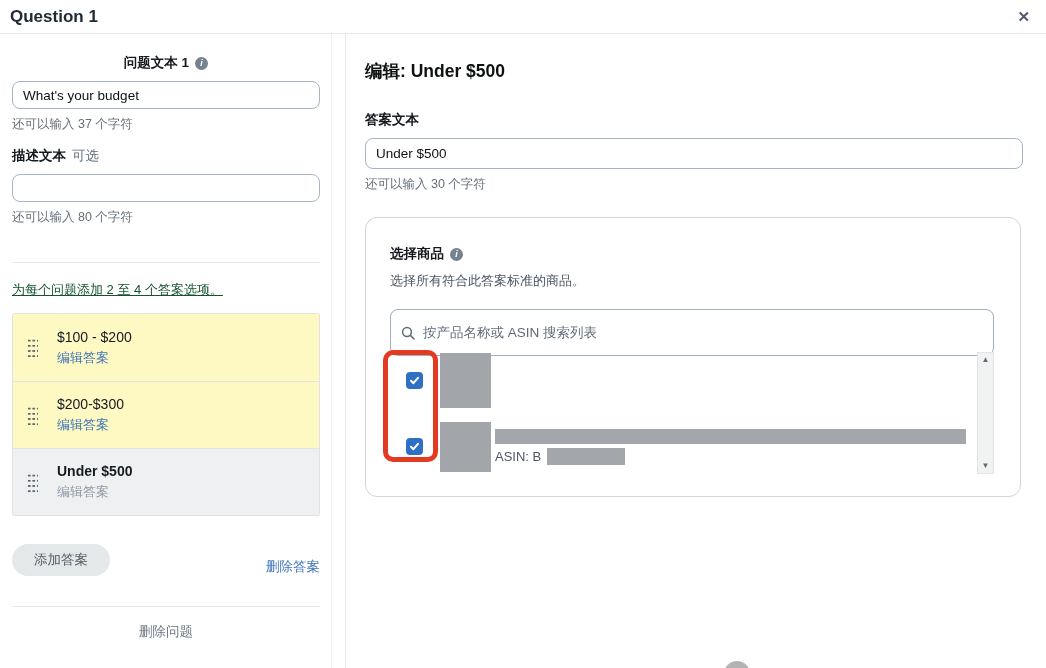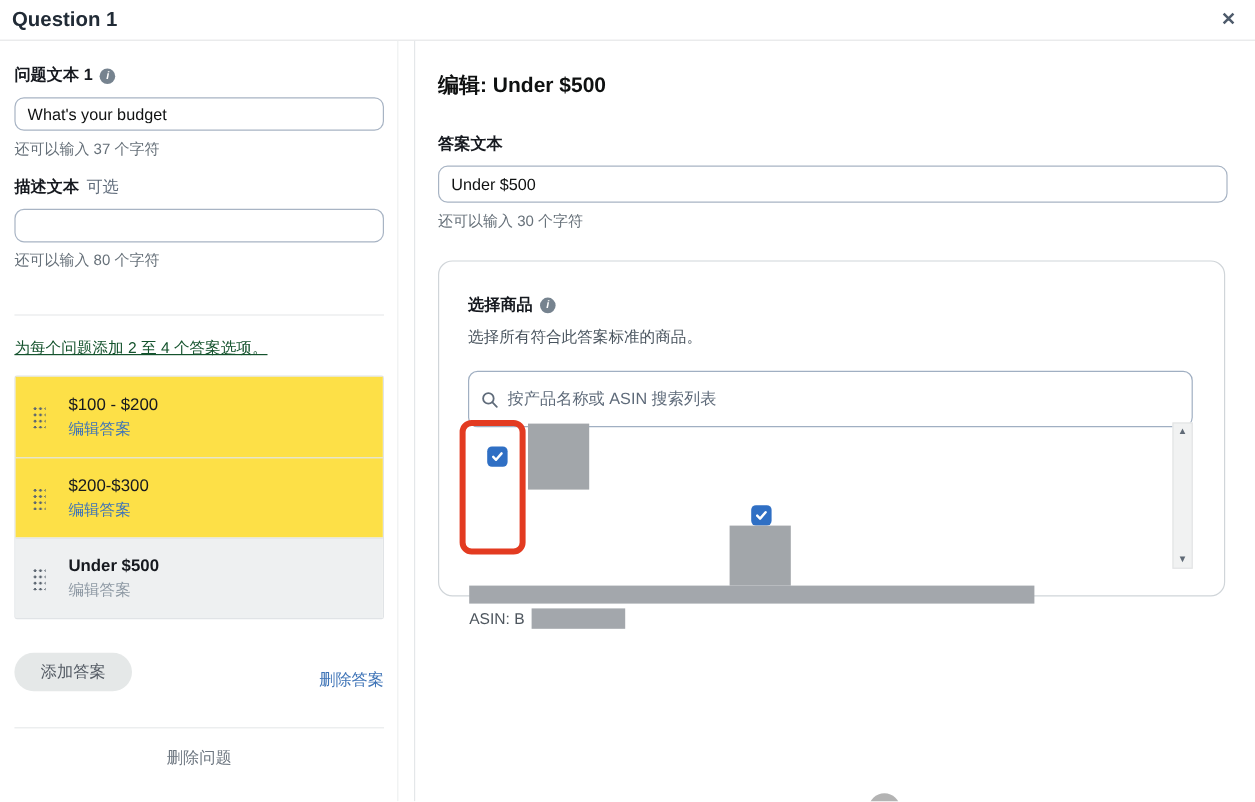--- a/index.html
+++ b/index.html
@@ -19,30 +19,30 @@
   .lbl .opt { font-weight:400; color:#5f6b7a; }
   .helper { font-size:12.5px; color:#667079; margin-top:7px; }
   .text-input { width:100%; height:28px; border:1px solid #a8b4c4; border-radius:8px; background:#fff;
                 font-family:"Liberation Sans", sans-serif; font-size:13.5px; color:#0f1111; padding:0 10px; outline:none; }
   .info-icon { width:13px; height:13px; border-radius:50%; background:#76838f; color:#fff; font-size:9px; font-weight:700;
                display:inline-flex; align-items:center; justify-content:center; font-style:italic; cursor:pointer; }
   .blue-link { color:#3f74b7; font-size:13px; cursor:pointer; }
 
   
   .left-col { position:absolute; left:12px; top:34px; width:308px; }
-  .lbl-row1 { margin-top:20px; }
+  .lbl-row1 { margin-top:20px;justify-content:center; }
   .in1 { margin-top:9px; }
   .lbl-row2 { margin-top:14px; }
   .in2 { margin-top:9px; }
   .hr { height:1px; background:#e8eaec; border:0; }
   .hr1 { margin-top:36px; }
   .answers-heading { margin-top:18px; font-size:15px; font-weight:700; }
   .answers-sub { margin-top:18px; font-size:13px; color:#14532d;text-decoration:underline; }
   .answer-list { margin-top:14px; border:1px solid #e0e3e6; border-radius:2px; }
-  .answer-row { display:flex; align-items:center; gap:19px; padding:12px 14px; height:67px; background:#fde047; }
+  .answer-row { display:flex; align-items:center; gap:19px; padding:12px 14px; height:67px; background:#fef9c3; }
   .answer-row + .answer-row { border-top:1px solid #e2e5e7; }
   .answer-row.selected { background:#eef0f1; }
   .grip { width:11px; height:19px; flex:0 0 auto; cursor:grab;
           background-image:radial-gradient(circle, #5b6570 1.1px, transparent 1.3px);
           background-size:4.5px 5.2px; background-position:0 0; }
   .answer-main { display:flex; flex-direction:column; gap:4px; }
   .answer-title { font-size:14px; color:#16191f; }
   .answer-row.selected .answer-title { font-weight:700; }
   .answer-row.selected .edit-link { color:#8e99a4; cursor:default; }
   .actions-row { margin-top:28px; display:flex; align-items:flex-end; justify-content:space-between; }
@@ -61,21 +61,21 @@
   .card-title { position:absolute; left:24px; top:27px; }
   .card-desc { position:absolute; left:24px; top:54px; font-size:13px; color:#49545e; }
   .search-box { position:absolute; left:24px; top:91px; width:604px; height:47px; border:1px solid #a0afc2; border-radius:8px;
                 display:flex; align-items:center; gap:8px; padding:0 10px; background:#fff; }
   .search-box input { border:0; outline:none; flex:1; font-family:"Liberation Sans", sans-serif; font-size:13.5px; color:#0f1111; }
   .search-box input::placeholder { color:#5f6b7a; opacity:1; }
 
   .plist { position:absolute; left:21px; top:134px; width:610px; height:122px; }
   .prow { position:absolute; left:0; display:flex; align-items:center; }
   .prow1 { top:0; height:57px; }
-  .prow2 { top:69px; height:51px;flex-direction:column; }
+  .prow2 { top:69px; height:51px; }
   .cbx { width:17px; height:17px; margin-left:19px; flex:0 0 auto; border-radius:4px; background:#2f6fc4;
          display:flex; align-items:center; justify-content:center; cursor:pointer; }
   .pimg { width:51px; margin-left:17px; background:#a2a6aa; flex:0 0 auto; }
   .pimg1 { height:55px; } .pimg2 { height:50px; }
   .ptext { margin-left:4px; display:flex; flex-direction:column; }
   .pbar { width:471px; height:15px; background:#a3a7ac; }
   .asin-row { display:flex; align-items:center; gap:6px; margin-top:4px; }
   .asin-lbl { font-size:13px; color:#4e565e; white-space:nowrap; }
   .asin-box { height:17px; background:#a3a7ac; }
   .asin-box1 { width:95px; } .asin-box2 { width:78px; }

